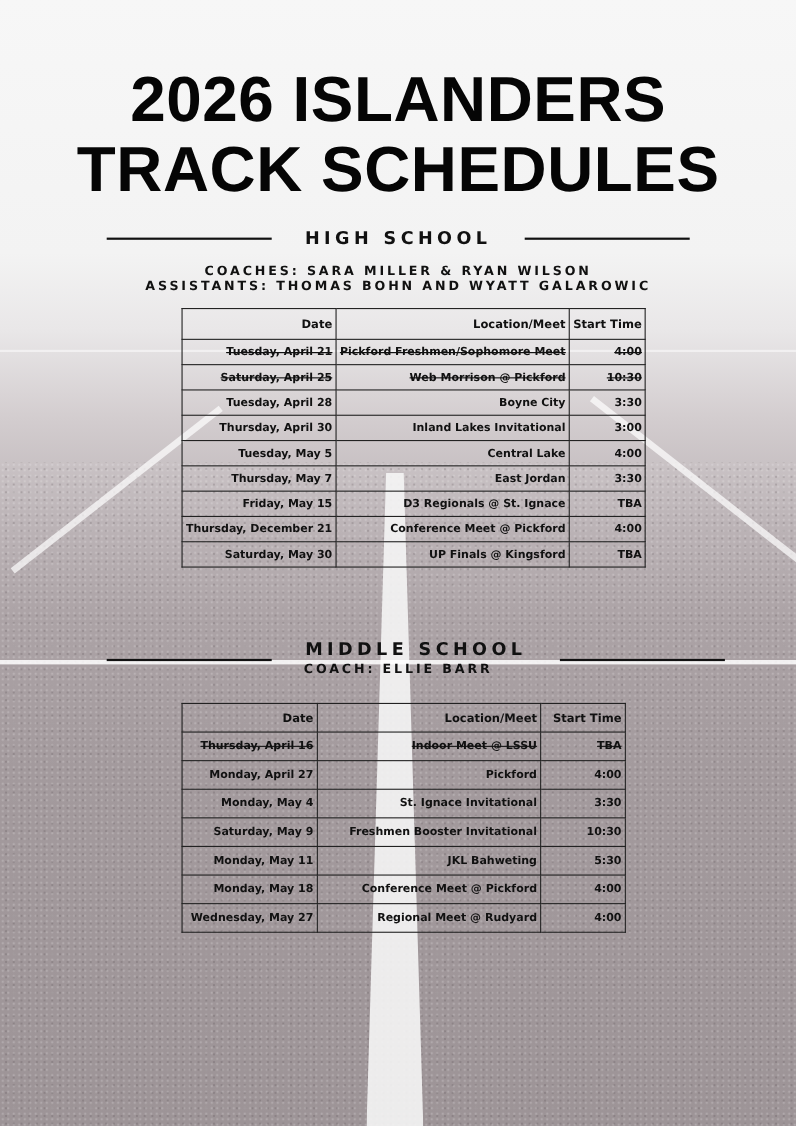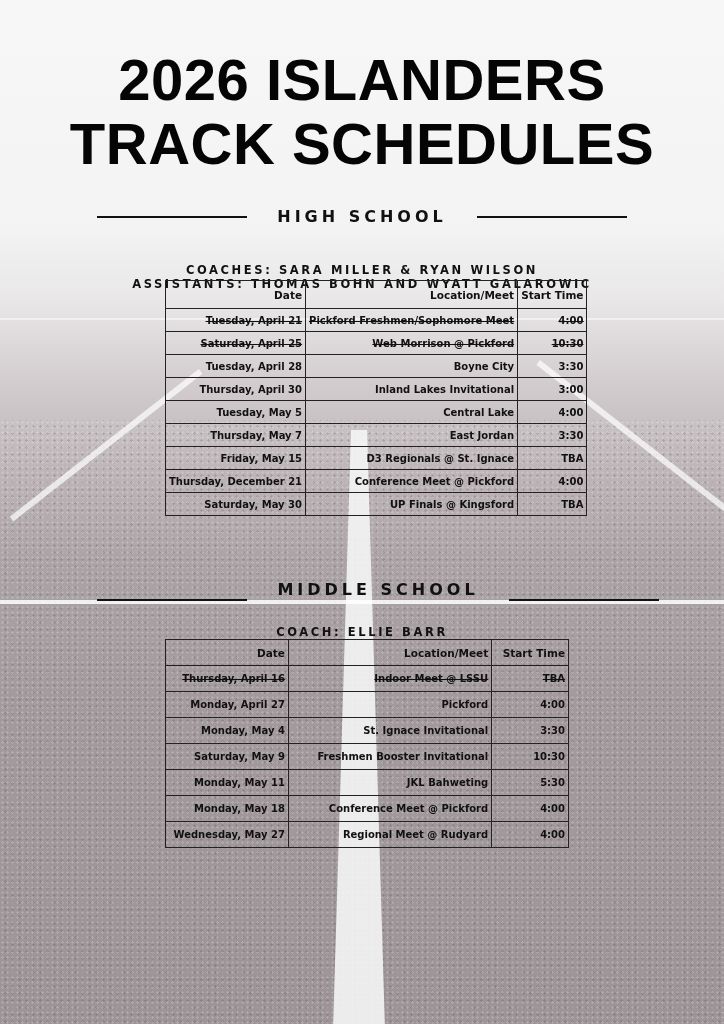--- a/index.html
+++ b/index.html
@@ -50,21 +50,21 @@
         radial-gradient(rgba(255,255,255,0.18) 1px, transparent 1.4px),
         radial-gradient(rgba(60,50,55,0.18) 1px, transparent 1.4px);
       background-size: 5px 5px, 7px 7px;
       background-position: 0 0, 2px 3px;
       pointer-events: none;
     }
 
     .content { position: absolute; left: 0; top: 0; width: 724px; height: 1024px; }
 
     .title {
-      position: absolute; left: 0; top: 48px; width: 724px;
+      position: absolute; left: 0; top: 59px; width: 724px;
       text-align: center;
       font-family: "Liberation Sans", sans-serif;
       font-weight: 700;
       font-size: 58px;
       line-height: 64px;
       letter-spacing: 0.5px;
       color: #050505;
     }
 
     .section-heading {
@@ -87,21 +87,20 @@
     .ms-heading .rule { margin-top: 22px; }
 
     .subline {
       position: absolute; left: 0; width: 724px; text-align: center;
       font-family: "DejaVu Sans", sans-serif;
       font-weight: 700;
       font-size: 11.5px;
       letter-spacing: 2.6px;
       color: #111;
       line-height: 15px;
-      margin-top: 24px;
     }
     .hs-coaches { top: 239px; }
     .hs-assistants { top: 253px; }
     .ms-coach { top: 601px; }
 
     table.schedule {
       position: absolute;
       border-collapse: collapse;
       font-family: "DejaVu Sans", sans-serif;
       font-size: 10px;

